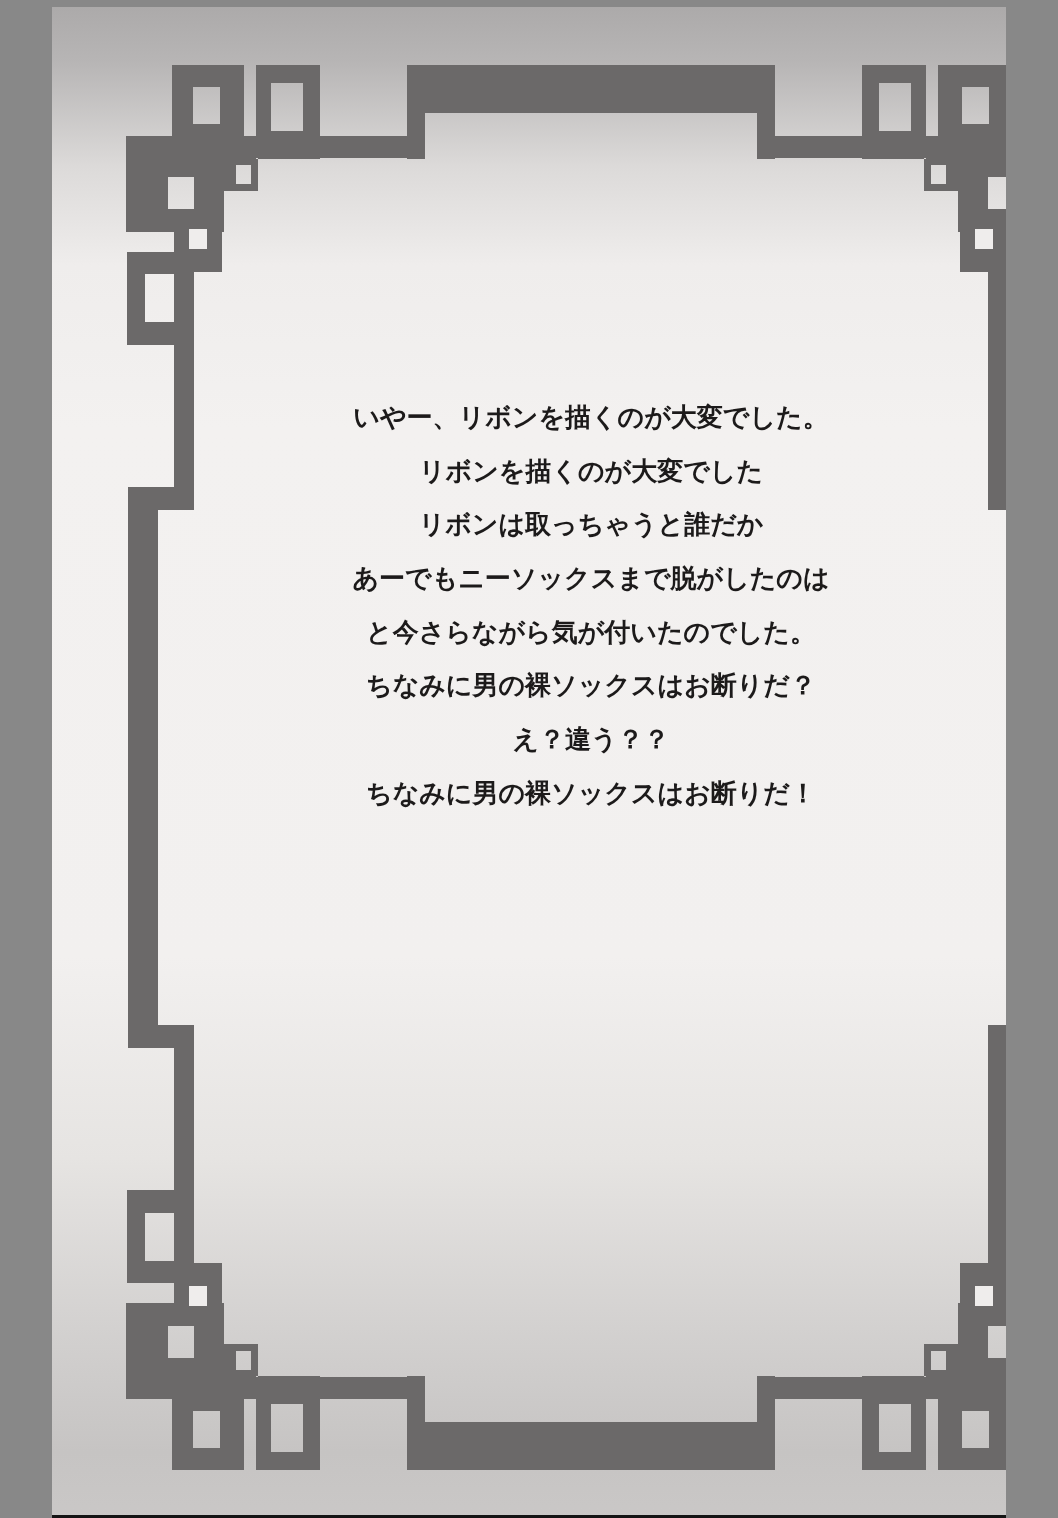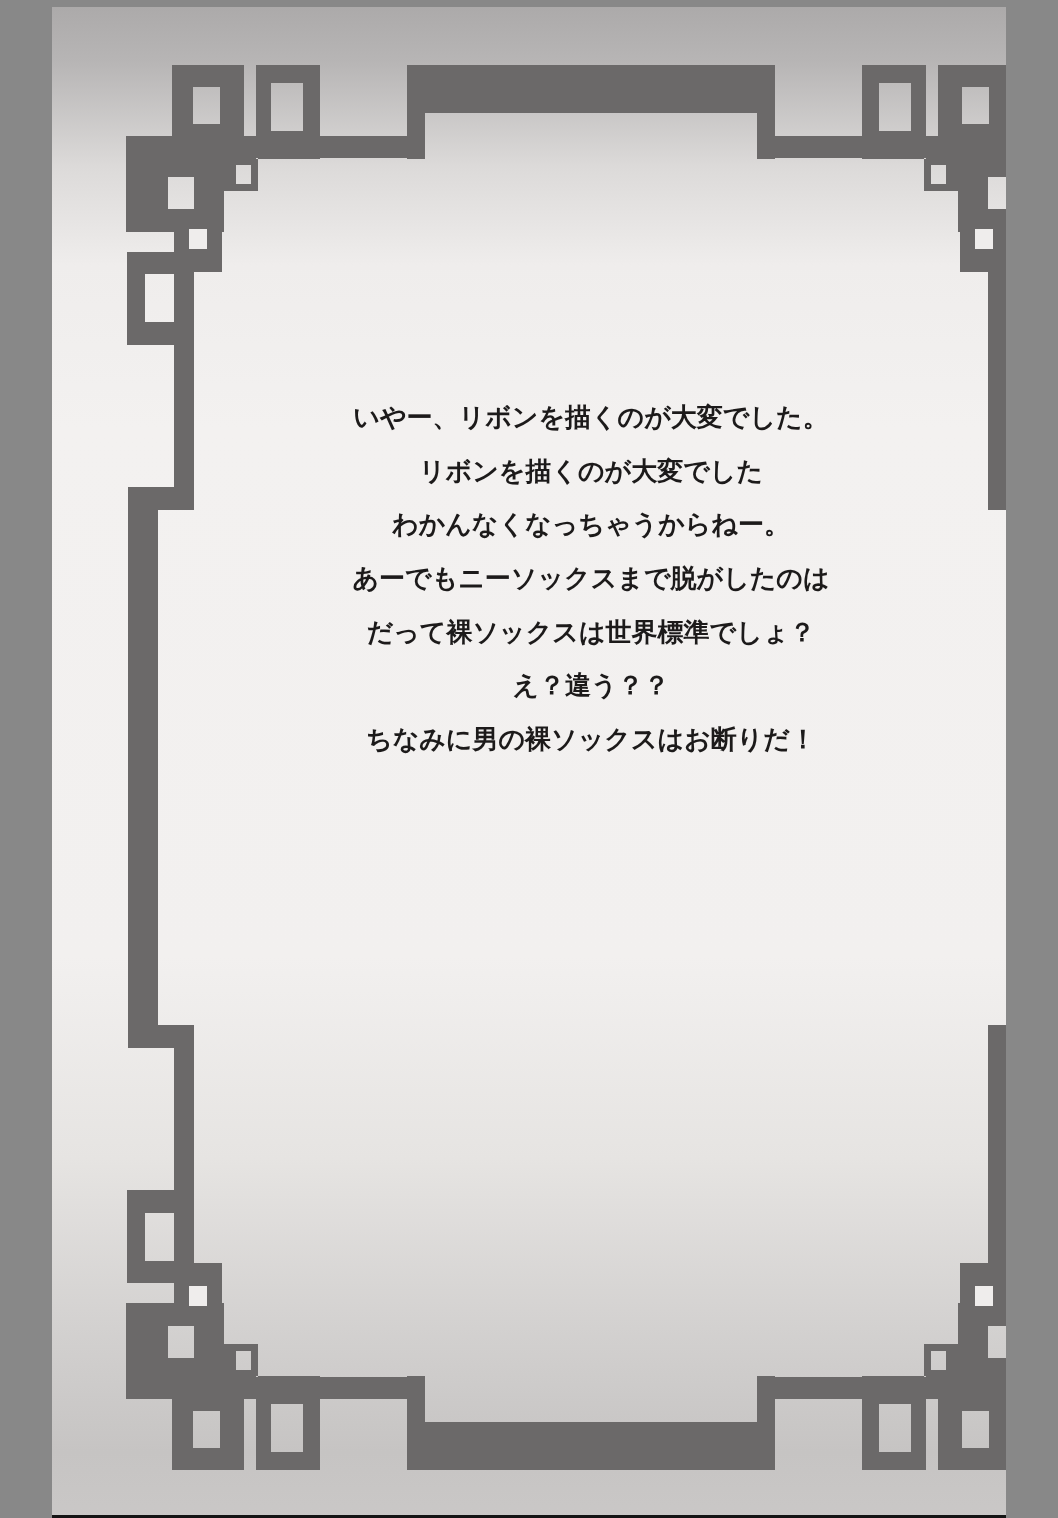--- a/index.html
+++ b/index.html
@@ -90,23 +90,24 @@
     </defs>
     <use href="#corner-motif"></use>
     <use href="#corner-motif" transform="matrix(-1,0,0,1,1078,0)"></use>
     <use href="#corner-motif" transform="matrix(1,0,0,-1,0,1521)"></use>
     <use href="#corner-motif" transform="matrix(-1,0,0,-1,1078,1521)"></use>
   </svg>
 
   <div class="afterword">
     <div class="line">いやー、リボンを描くのが大変でした。</div>
     <div class="line">リボンを描くのが大変でした</div>
-    <div class="line">わかんなくなっちゃうからねー。</div>
+    <div class="line">リボンは取っちゃうと誰だか</div>
     <div class="line">あーでもニーソックスまで脱がしたのは</div>
-    <div class="line">だって裸ソックスは世界標準でしょ？</div>
+    <div class="line">と今さらながら気が付いたのでした。</div>
+    <div class="line">ちなみに男の裸ソックスはお断りだ？</div>
     <div class="line">え？違う？？</div>
     <div class="line">ちなみに男の裸ソックスはお断りだ！</div>
     <div class="line"></div>
   </div>
 
   <div class="page-number">25</div>
 
   <div class="bottom-edge"></div>
 
 </div>

